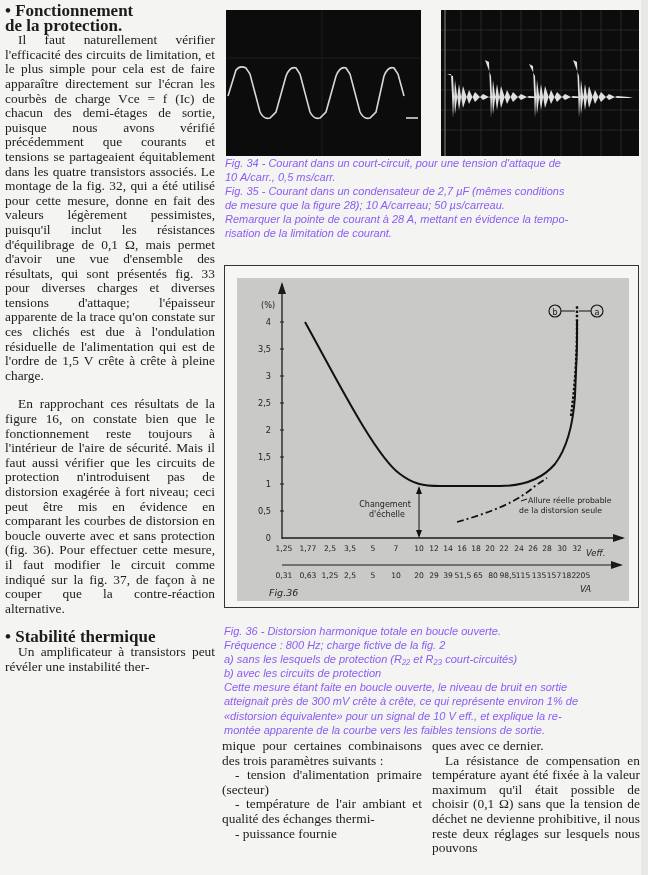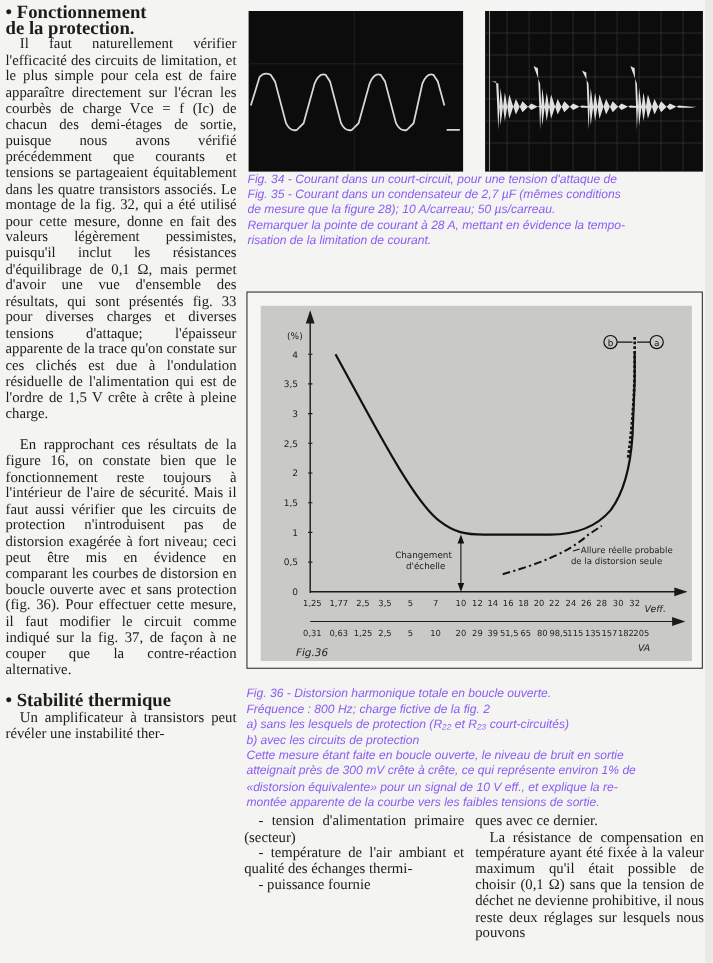--- a/index.html
+++ b/index.html
@@ -75,20 +75,21 @@
       <path d="M6,64 L10,64 L12,108 L14,70 L18,100 L22,76 L28,94 L34,82 L42,90 L50,86 L62,87 L66,87 L62,88 L50,88 L42,84 L34,92 L28,80 L22,98 L18,74 L14,104 L12,66 Z"></path>
       <path d="M44,50 L48,52 L50,108 L52,70 L56,100 L60,76 L66,94 L72,82 L80,90 L88,86 L100,87 L104,87 L100,88 L88,88 L80,84 L72,92 L66,80 L60,98 L56,74 L52,104 L50,66 Z"></path>
       <path d="M88,54 L92,56 L94,108 L96,70 L100,100 L104,76 L110,94 L116,82 L124,90 L132,86 L144,87 L148,87 L144,88 L132,88 L124,84 L116,92 L110,80 L104,98 L100,74 L96,104 L94,66 Z"></path>
       <path d="M132,50 L136,52 L138,108 L140,70 L144,100 L148,76 L154,94 L160,82 L168,90 L176,86 L188,87 L192,87 L188,88 L176,88 L168,84 L160,92 L154,80 L148,98 L144,74 L140,104 L138,66 Z"></path>
     </g>
   </svg>
 </div>
 
 <div id="fig3435cap" class="cap">
   <div>Fig. 34 - Courant dans un court-circuit, pour une tension d'attaque de</div>
+  <div>10 A/carr., 0,5 ms/carr.</div>
   <div>Fig. 35 - Courant dans un condensateur de 2,7 µF (mêmes conditions</div>
   <div>de mesure que la figure 28); 10 A/carreau; 50 µs/carreau.</div>
   <div>Remarquer la pointe de courant à 28 A, mettant en évidence la tempo-</div>
   <div>risation de la limitation de courant.</div>
 </div>
 
 <div id="chart-frame">
   <svg id="chart-svg" width="415" height="343" viewBox="0 0 415 343">
 
     <rect x="12" y="12" width="392" height="323" fill="#c9c9c7"></rect>
@@ -200,20 +201,21 @@
   <div>Fréquence : 800 Hz; charge fictive de la fig. 2</div>
   <div>a) sans les lesquels de protection (R₂₂ et R₂₃ court-circuités)</div>
   <div>b) avec les circuits de protection</div>
   <div>Cette mesure étant faite en boucle ouverte, le niveau de bruit en sortie</div>
   <div>atteignait près de 300 mV crête à crête, ce qui représente environ 1% de</div>
   <div>«distorsion équivalente» pour un signal de 10 V eff., et explique la re-</div>
   <div>montée apparente de la courbe vers les faibles tensions de sortie.</div>
 </div>
 
 <div id="bot1" class="col">
+  <p class="noind">mique pour certaines combinaisons des trois paramètres suivants :</p>
   <p>- tension d'alimentation primaire (secteur)</p>
   <p>- température de l'air ambiant et qualité des échanges thermi-</p>
   <p>- puissance fournie</p>
 </div>
 <div id="bot2" class="col">
   <p class="noind">ques avec ce dernier.</p>
   <p>La résistance de compensation en température ayant été fixée à la valeur maximum qu'il était possible de choisir (0,1 Ω) sans que la tension de déchet ne devienne prohibitive, il nous reste deux réglages sur lesquels nous pouvons</p>
 </div>
 
 </body></html>

